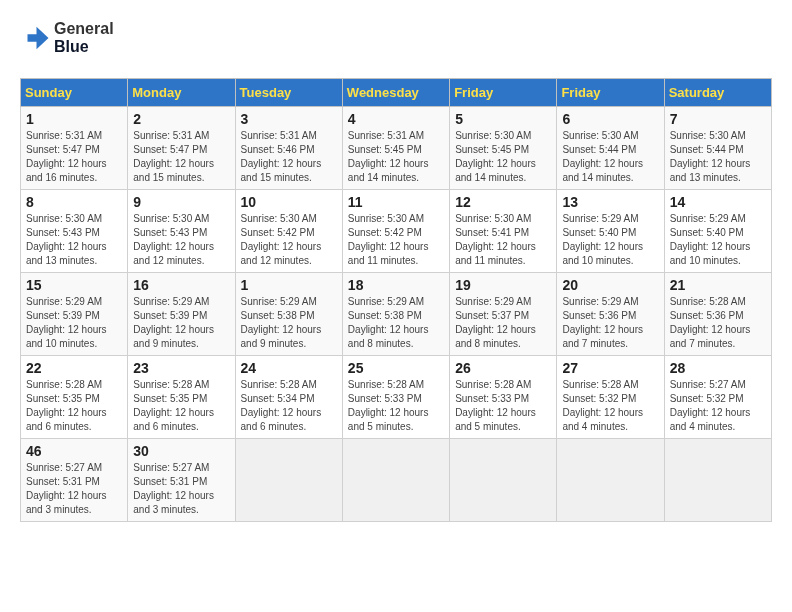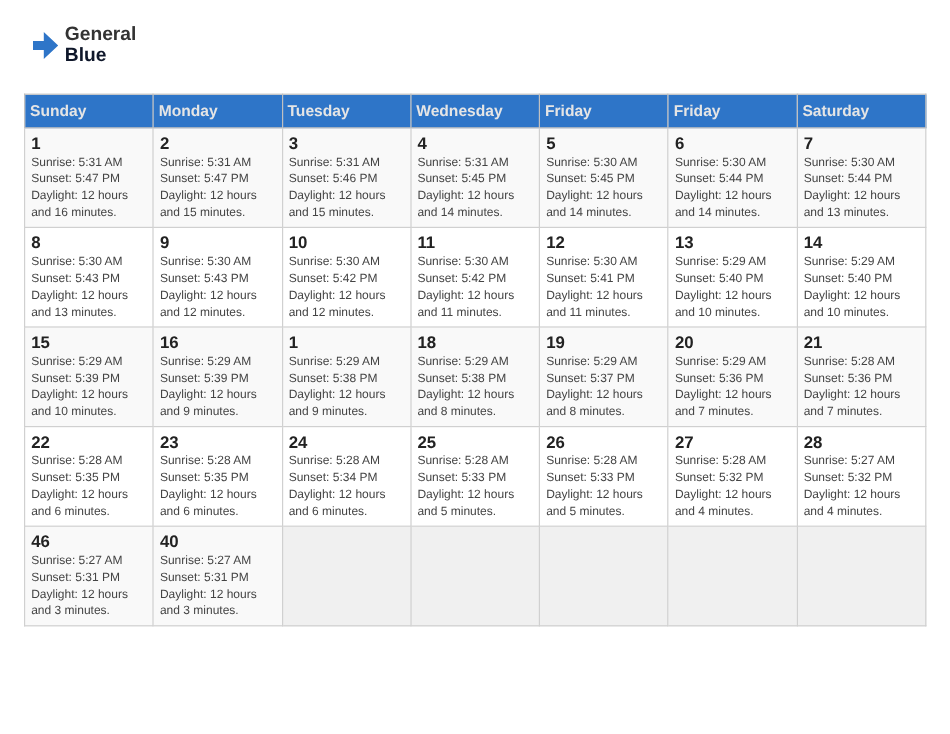--- a/index.html
+++ b/index.html
@@ -37,21 +37,21 @@
       font-size: 16px;
       color: #555;
     }
     table {
       width: 100%;
       border-collapse: collapse;
       font-size: 11px;
     }
     thead th {
       background-color: #2e75c8;
-      color: #e5e5e5;
+      color: #fde047;
       padding: 6px 4px;
       text-align: left;
       font-size: 13px;
       font-weight: bold;
       border: 1px solid #c0c0c0;
     }
     tbody td {
       vertical-align: top;
       padding: 4px 5px;
       border: 1px solid #d0d0d0;
@@ -231,21 +231,21 @@
           <span class="day-number">28</span>
           <div class="day-info">Sunrise: 5:27 AM<br>Sunset: 5:32 PM<br>Daylight: 12 hours and 4 minutes.</div>
         </td>
       </tr>
       <tr>
         <td>
           <span class="day-number">46</span>
           <div class="day-info">Sunrise: 5:27 AM<br>Sunset: 5:31 PM<br>Daylight: 12 hours and 3 minutes.</div>
         </td>
         <td>
-          <span class="day-number">40</span>
+          <span class="day-number">30</span>
           <div class="day-info">Sunrise: 5:27 AM<br>Sunset: 5:31 PM<br>Daylight: 12 hours and 3 minutes.</div>
         </td>
         <td class="empty-cell"></td>
         <td class="empty-cell"></td>
         <td class="empty-cell"></td>
         <td class="empty-cell"></td>
         <td class="empty-cell"></td>
       </tr>
     </tbody>
 </table>

